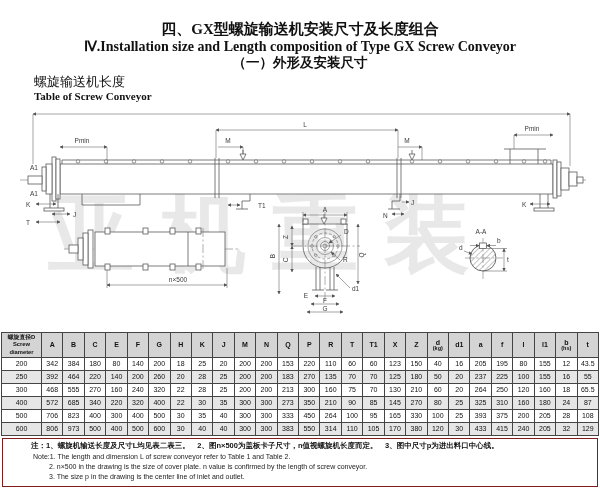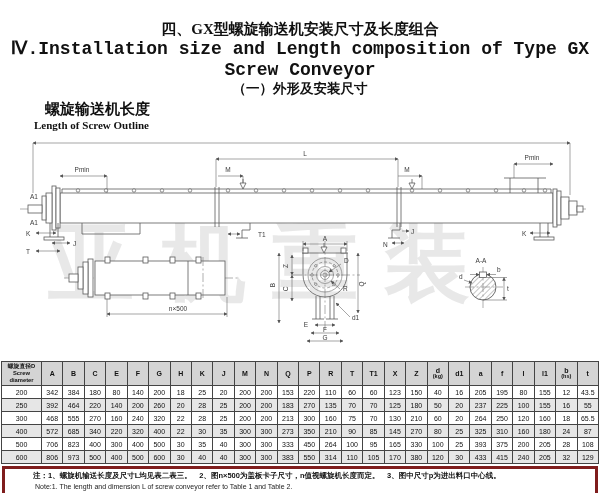--- a/index.html
+++ b/index.html
@@ -1,26 +1,26 @@
 <!DOCTYPE html>
 <html><head>
 <meta charset="utf-8">
 <style>
   html,body{margin:0;padding:0;background:#fff;}
   body{width:600px;height:493px;overflow:hidden;position:relative;
        font-family:"Liberation Sans",sans-serif;color:#111;}
   
   .titleblock{padding-top:8px;text-align:center;line-height:1.18;}
   .t-zh1{font-size:15px;font-weight:bold;font-family:"Liberation Serif",serif;margin-top:13px;}
-  .t-en1{font-size:18px;font-weight:bold;font-family:Liberation Mono, monospace;}
+  .t-en1{font-size:14px;font-weight:bold;font-family:Liberation Serif, serif;}
   .t-zh2{font-size:13.5px;font-weight:bold;font-family:Liberation Sans, sans-serif;}
   .t-en2{font-size:14.5px;font-weight:bold;font-family:"Liberation Serif",serif;}
   
   .caption{margin:3px 0 0 34px;line-height:1.25;}
-  .c-zh{font-size:15px;font-weight:bold;margin-left:11px;}
+  .c-zh{font-size:13px;font-weight:normal;}
   .c-en{font-size:11px;font-weight:bold;font-family:"Liberation Serif",serif;}
   
   .drawwrap{position:relative;width:600px;height:228px;}
   .watermark{position:absolute;left:48px;top:72px;z-index:0;
      font-size:86px;font-weight:bold;letter-spacing:26px;white-space:nowrap;
      color:var(--wm,#c9c9c9);opacity:.42;}
   .drawwrap svg{position:relative;z-index:1;display:block;}
   .ln{stroke:#5a5a5a;stroke-width:.8;fill:none;}
   .thin{stroke:#6a6a6a;stroke-width:.6;fill:none;}
   .cl{stroke:#7a7a7a;stroke-width:.6;fill:none;stroke-dasharray:9 2.5 2 2.5;}
@@ -32,37 +32,37 @@
   table{border-collapse:collapse;table-layout:fixed;width:598px;margin:0 1px;}
   th,td{border:1px solid #444;text-align:center;padding:0;height:12px;
         font:7px "Liberation Sans",sans-serif;overflow:hidden;white-space:nowrap;}
   th{background:var(--hbg,#d4d4d4);font-weight:bold;font-size:7px;padding:1px 0;}
   th .sub{font-size:5.5px;line-height:1;}
   th.diam div{font-size:5.8px;line-height:1.25;}
   td.diam{font-size:7px;}
   col.cdiam{width:40px;}
   tr.alt td{background:var(--abg,#e6e6e6);}
   
-  .notes{margin:2px 2px 0 2px;border:3px solid #7f1d1d;padding:2px 20px 4px 4px;line-height:1.45;}
+  .notes{margin:2px 2px 0 2px;border:1px solid #7f1d1d;padding:2px 20px 4px 4px;line-height:1.45;}
   .n-zh{font-size:7.5px;font-weight:bold;margin-left:24px;}
   .n-en{font-size:7px;margin-left:26px;color:#222;}
   .n-en.ind{margin-left:42px;}
 </style>
 </head>
 <body style="--hbg: #d4d4d4; --abg: #e6e6e6; --wm: #c9c9c9;">
 
 <div class="titleblock">
   <div class="t-zh1">四、GX型螺旋输送机安装尺寸及长度组合</div>
   <div class="t-en1">Ⅳ.Installation size and Length composition of Type GX Screw Conveyor</div>
   <div class="t-zh2">（一）外形及安装尺寸</div>
 </div>
 
 <div class="caption">
   <div class="c-zh">螺旋输送机长度</div>
-  <div class="c-en">Length of Screw Outline</div>
+  <div class="c-en">Table of Screw Conveyor</div>
 </div>
 
 <div class="drawwrap">
   <div class="watermark">亚机重装</div>
   <svg width="600" height="228" viewBox="0 0 600 228">
     <defs>
       <marker id="ar" viewBox="0 0 10 10" refX="9" refY="5" markerWidth="6" markerHeight="6" orient="auto-start-reverse">
         <path d="M0,0 L10,5 L0,10 z" fill="#555"></path>
       </marker>
       <pattern id="hatch" width="4" height="4" patternUnits="userSpaceOnUse" patternTransform="rotate(45)">

